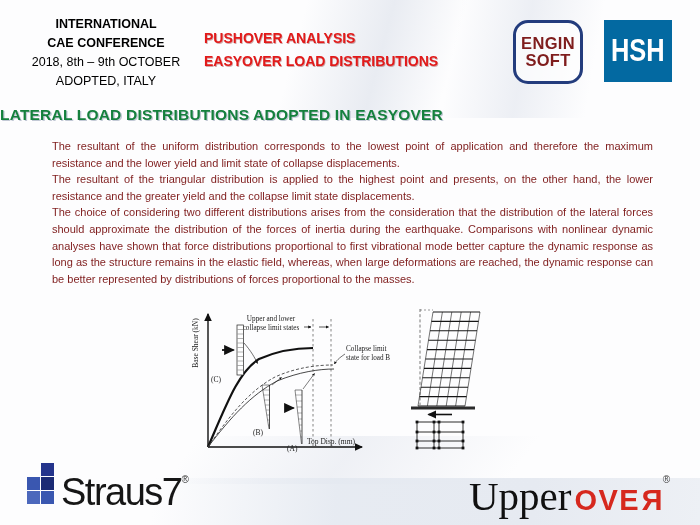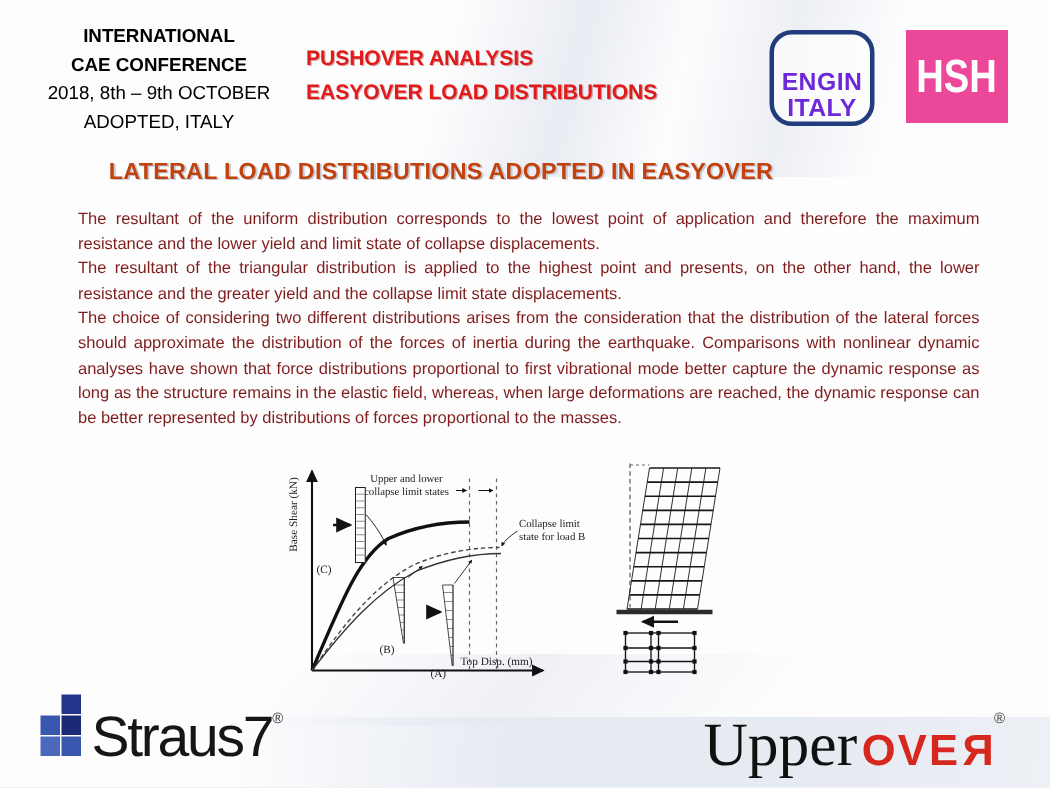--- a/index.html
+++ b/index.html
@@ -17,28 +17,28 @@
   .band-bottom{position:absolute;left:0;bottom:0;width:700px;height:47px;pointer-events:none;
     background:linear-gradient(95deg, rgba(236,239,245,0) 22%, rgba(227,232,240,0.85) 48%, #e6eaf1 76%, #edf0f5 100%);}
 
   
   .conference{position:absolute;left:8px;top:15px;width:196px;text-align:center;
     font-size:12.5px;line-height:19px;color:#000;}
   .conference .b{font-weight:bold;}
   .topic{position:absolute;left:204px;top:27px;width:272px;text-align:left;font-weight:bold;
     font-size:14px;line-height:23px;color:#E21A1A;text-shadow:0.8px 0.8px 0 rgba(130,10,10,0.35);}
   .enginsoft{position:absolute;left:513px;top:20px;width:64px;height:58px;border:3.5px solid #233C7D;
-    border-radius:15px;display:flex;flex-direction:column;align-items:center;justify-content:flex-end;
-    color:#6d28d9;font-weight:bold;font-size:16.5px;line-height:17px;letter-spacing:0.3px;background:rgba(255,255,255,0.65);}
-  .hsh{position:absolute;left:604px;top:20px;width:68px;height:62px;background:#ec4899;color:#fff;
+    border-radius:15px;display:flex;flex-direction:column;align-items:center;justify-content:center;
+    color:#7f1d1d;font-weight:bold;font-size:16.5px;line-height:17px;letter-spacing:0.3px;background:rgba(255,255,255,0.65);}
+  .hsh{position:absolute;left:604px;top:20px;width:68px;height:62px;background:#0369a1;color:#fff;
     display:flex;align-items:center;justify-content:center;font-weight:bold;font-size:31px;}
   .hsh span{display:inline-block;transform:scaleX(0.82);}
 
-  .page-title{position:absolute;left:0;top:106px;width:588px;text-align:center;font-weight:bold;
-    font-size:15.5px;color:#c2410c;letter-spacing:0.2px;text-shadow:1.3px 1.3px 0 #c3c9d6;}
+  .page-title{position:absolute;left:0;top:106px;width:588px;font-weight:bold;
+    font-size:15.5px;color:#15803d;letter-spacing:0.2px;text-shadow:1.3px 1.3px 0 #c3c9d6;}
 
   .body-text{position:absolute;left:52px;top:138px;width:601px;font-size:11px;line-height:16.6px;
     color:#7f1d1d;text-align:justify;}
   .body-text p{margin:0;}
 
   .chart-svg{position:absolute;left:185px;top:305px;}
   .bld-svg{position:absolute;left:405px;top:298px;}
   .chart-svg text,.bld-svg text{font-family:"Liberation Serif",serif;fill:#222;}
 
   
@@ -68,21 +68,21 @@
     <div>ADOPTED, ITALY</div>
   </div>
 
   <div class="topic">
     <div>PUSHOVER ANALYSIS</div>
     <div>EASYOVER LOAD DISTRIBUTIONS</div>
   </div>
 
   <div class="enginsoft">
     <div>ENGIN</div>
-    <div>ITALY</div>
+    <div>SOFT</div>
   </div>
   <div class="hsh">
     <span>HSH</span>
   </div>
 
   <div class="page-title">LATERAL LOAD DISTRIBUTIONS ADOPTED IN EASYOVER</div>
 
   <div class="body-text">
     <p>The resultant of the uniform distribution corresponds to the lowest point of application and therefore the maximum resistance and the lower yield and limit state of collapse displacements.</p>
     <p>The resultant of the triangular distribution is applied to the highest point and presents, on the other hand, the lower resistance and the greater yield and the collapse limit state displacements.</p>

